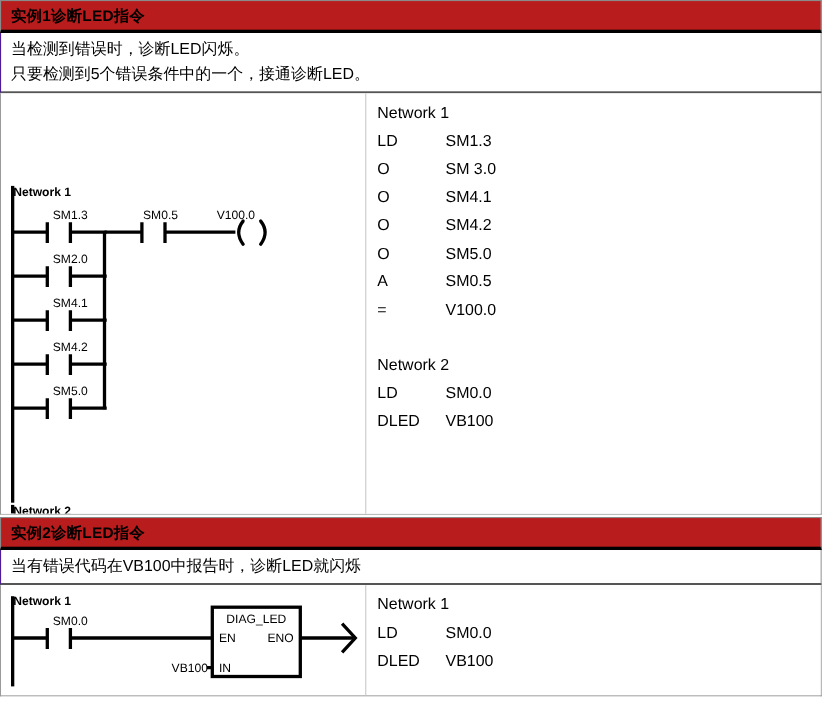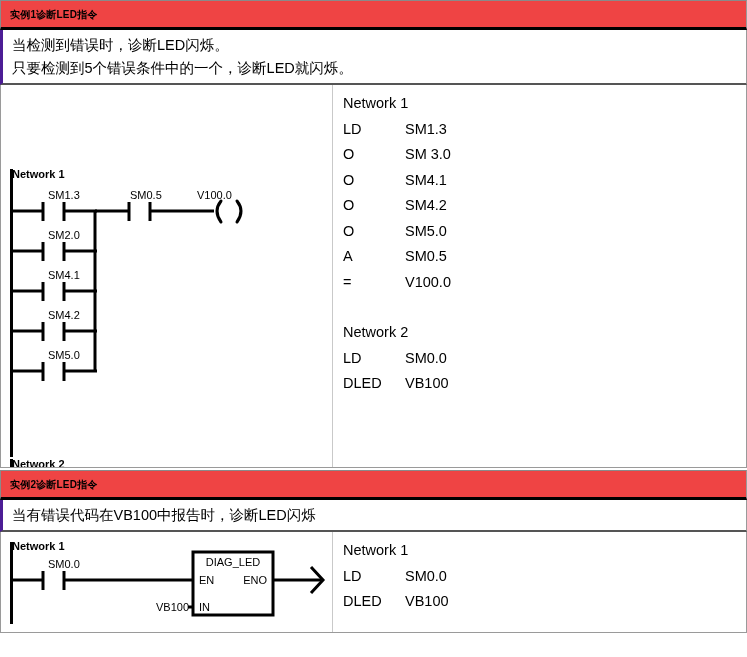--- a/index.html
+++ b/index.html
@@ -20,36 +20,36 @@
     position: relative;
     box-sizing: border-box;
   }
 
   
   .example {
     width: 747px;
     box-sizing: border-box;
   }
   .example-title {
-    background: #ef4444;
+    background: #b91c1c;
     border-top: 1px solid #8a8a8a;
     border-left: 1px solid #8a8a8a;
     border-right: 1px solid #9a9a9a;
     border-bottom: 3px solid #000000;
     box-sizing: border-box;
     height: 30px;
     line-height: 27px;
     padding-left: 9px;
-    font-size: 10px;
+    font-size: 14px;
     font-weight: bold;
     letter-spacing: 0.2px;
     color: #000;
   }
   .example-desc {
-    border-left: 3px solid #4c1d95;
+    border-left: 1px solid #4c1d95;
     border-right: 1px solid #9a9a9a;
     border-bottom: 2px solid #555555;
     box-sizing: border-box;
     padding: 4px 9px 3px 9px;
     background: #ffffff;
   }
   .desc-line {
     font-size: 14.5px;
     line-height: 23px;
     color: #000;
@@ -110,21 +110,21 @@
 <body>
 
 <div class="page">
 
   <div class="example">
 
     <div class="example-title">实例1诊断LED指令</div>
 
     <div class="example-desc">
       <div class="desc-line">当检测到错误时，诊断LED闪烁。</div>
-      <div class="desc-line">只要检测到5个错误条件中的一个，诊断LED就闪烁。</div>
+      <div class="desc-line">只要检测到5个错误条件中的一个，接通诊断LED。</div>
     </div>
 
     <div class="code-area">
 
       <div class="ladder-pane" style="width:332px;height:382px;">
         <svg width="332" height="382" viewBox="0 0 332 382" xmlns="http://www.w3.org/2000/svg">
 
           <text x="11" y="93" font-family="'Liberation Sans',sans-serif" font-size="11" font-weight="bold" fill="#000">Network 1</text>
 
           <rect x="9" y="84" width="3" height="288" fill="#000"></rect>
@@ -244,21 +244,21 @@
     </div>
   </div>
 
   <div class="sep-gap"></div>
 
   <div class="example">
 
     <div class="example-title">实例2诊断LED指令</div>
 
     <div class="example-desc">
-      <div class="desc-line">当有错误代码在VB100中报告时，诊断LED闪烁</div>
+      <div class="desc-line">当有错误代码在VB100中报告时，诊断LED就闪烁</div>
     </div>
 
     <div class="code-area">
 
       <div class="ladder-pane" style="width:332px;height:100px;">
         <svg width="332" height="100" viewBox="0 0 332 100" xmlns="http://www.w3.org/2000/svg">
 
           <text x="11" y="18" font-family="'Liberation Sans',sans-serif" font-size="11" font-weight="bold" fill="#000">Network 1</text>
 
           <rect x="9" y="10" width="3" height="82" fill="#000"></rect>

